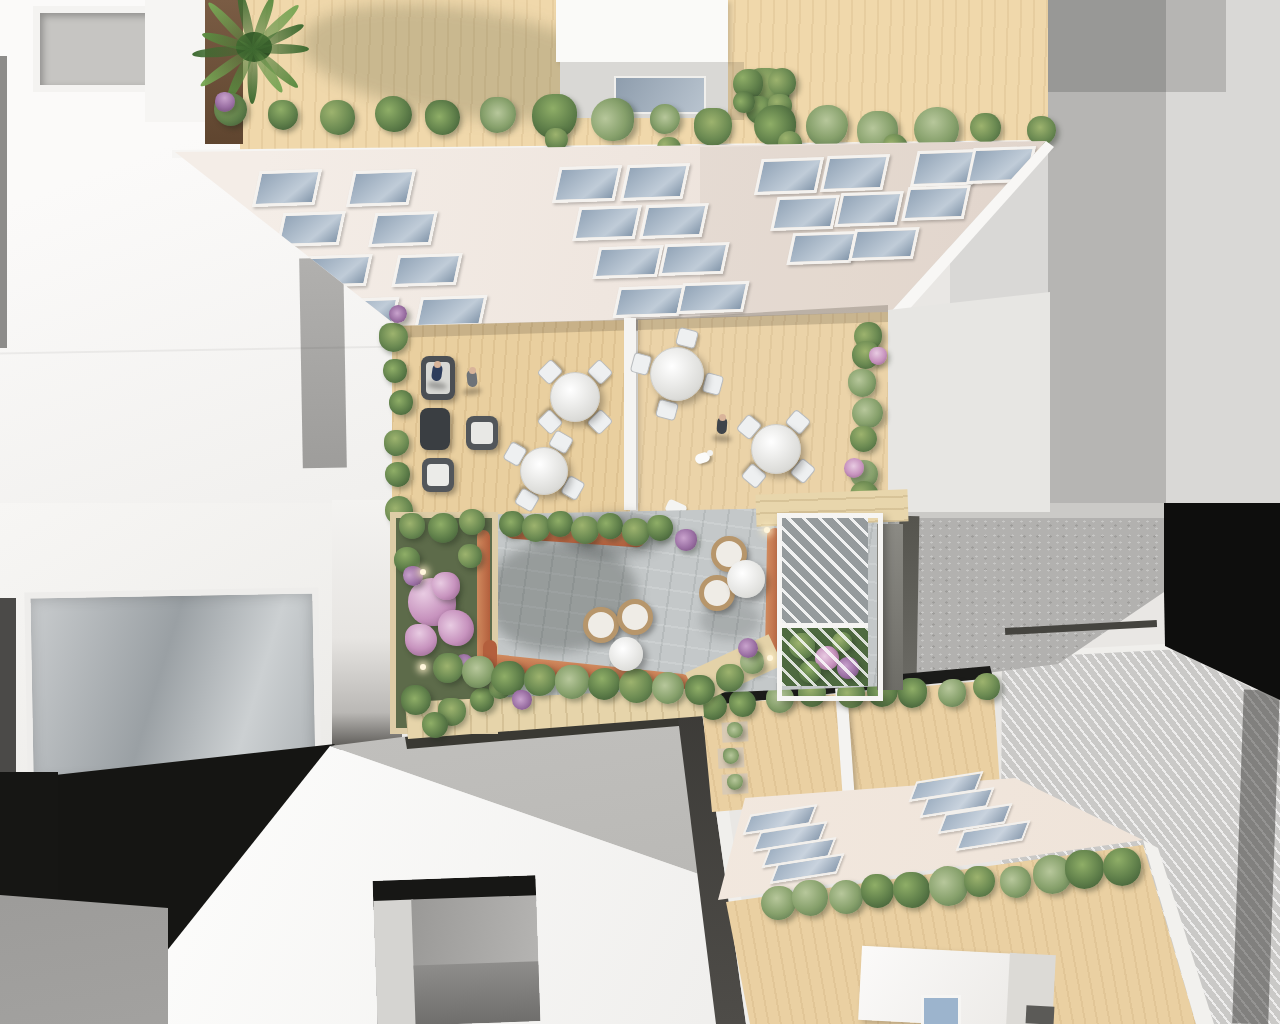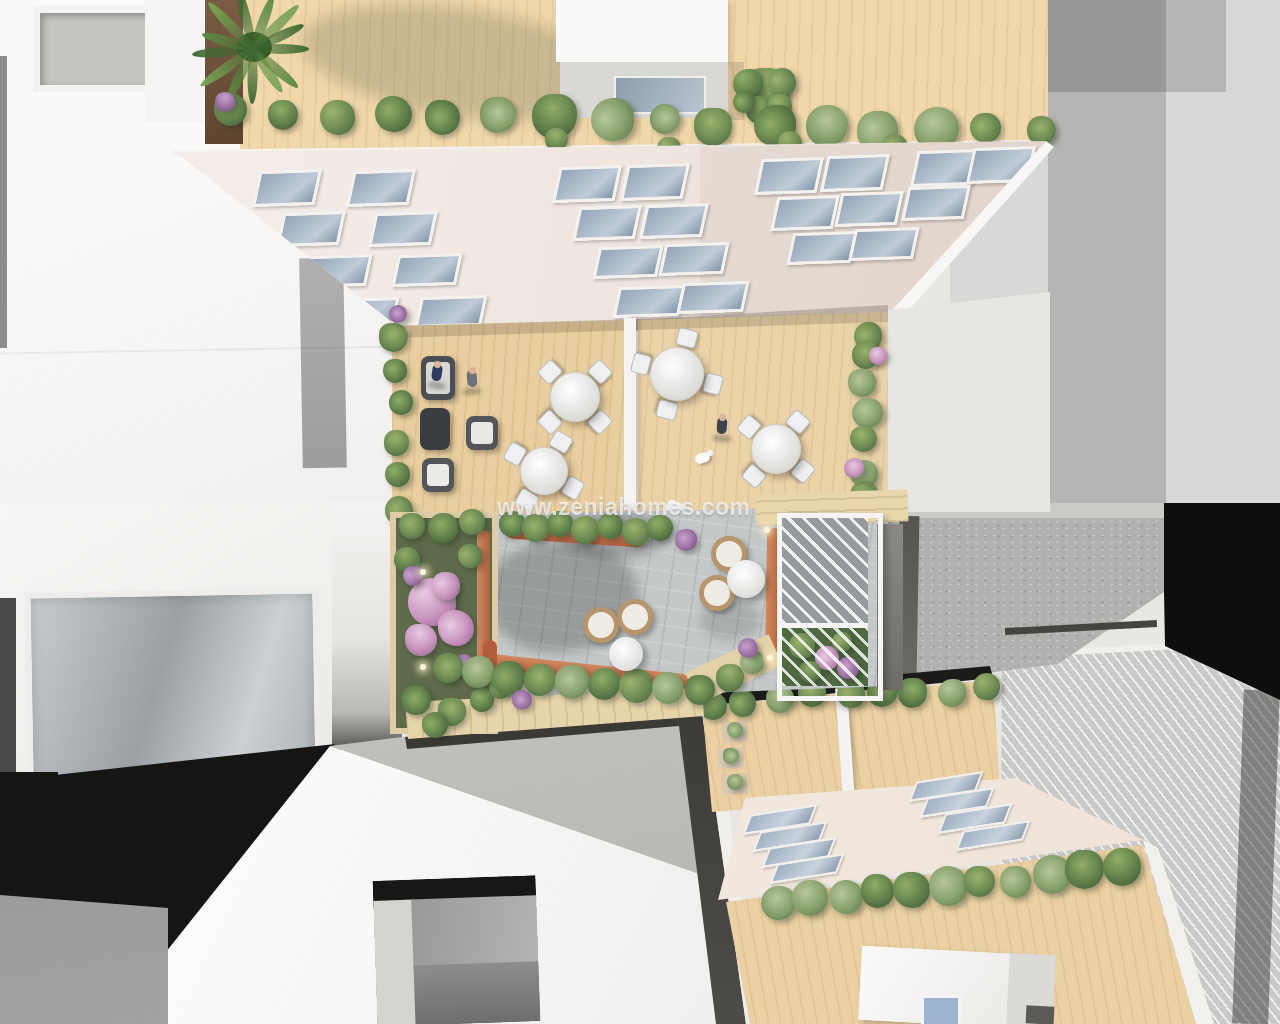--- a/index.html
+++ b/index.html
@@ -352,14 +352,13 @@
     <div class="abs" id="c-pergolaPlants" style="left:0;top:110px;width:86px;height:58px;overflow:hidden;background:#4e6a40;">
         <div style="position:absolute;left:7.0px;top:5.0px;width:26px;height:26px;border-radius:46.78804059918548% 44.57692170023802% 49.80499574996065% 52%;background:radial-gradient(circle at 37.60999149992131% 38.159675856994%, #9db36e, #6b8a52 55%, #42603a);box-shadow:2.9px 3px 5px rgba(30,40,25,.35);"></div>
         <div style="position:absolute;left:33.0px;top:18.0px;width:24px;height:24px;border-radius:53.02884787470248% 50.434005100047216% 51.079837928497% 52%;background:radial-gradient(circle at 40.159675856994% 43.351173242379446%, #e8cbe2, #c793be 55%, #8f5e88);box-shadow:3.7px 3px 5px rgba(30,40,25,.35);"></div>
         <div style="position:absolute;left:17.0px;top:33.0px;width:22px;height:22px;border-radius:45.70749362494098% 48.9041944858036% 53.67558662118972% 52%;background:radial-gradient(circle at 45.351173242379446% 33.85214012193319%, #8fae67, #5f7f4a 55%, #3a5533);box-shadow:2.8px 3px 5px rgba(30,40,25,.35);"></div>
         <div style="position:absolute;left:50.0px;top:4.0px;width:20px;height:20px;border-radius:47.6197568927455% 45.78929605457233% 48.926070060966595% 52%;background:radial-gradient(circle at 35.85214012193319% 36.4346486242066%, #9db36e, #6b8a52 55%, #42603a);box-shadow:3.0px 3px 5px rgba(30,40,25,.35);"></div>
         <div style="position:absolute;left:55.0px;top:29.0px;width:22px;height:22px;border-radius:51.513379931784584% 51.48871592684009% 50.2173243121033% 52%;background:radial-gradient(circle at 38.4346486242066% 41.95168655906673%, #c9a3cd, #9a6fa3 55%, #6d4a73);box-shadow:3.5px 3px 5px rgba(30,40,25,.35);"></div>
       </div>
     <div class="abs" style="left:0;top:110px;width:86px;height:58px;background:repeating-linear-gradient(45deg,rgba(255,255,255,.8) 0 3px,rgba(255,255,255,0) 3px 11px);"></div>
   </div>
 
-  <div class="watermark">www.zeniahomes.com</div>
 </div>
 
 </body></html>

